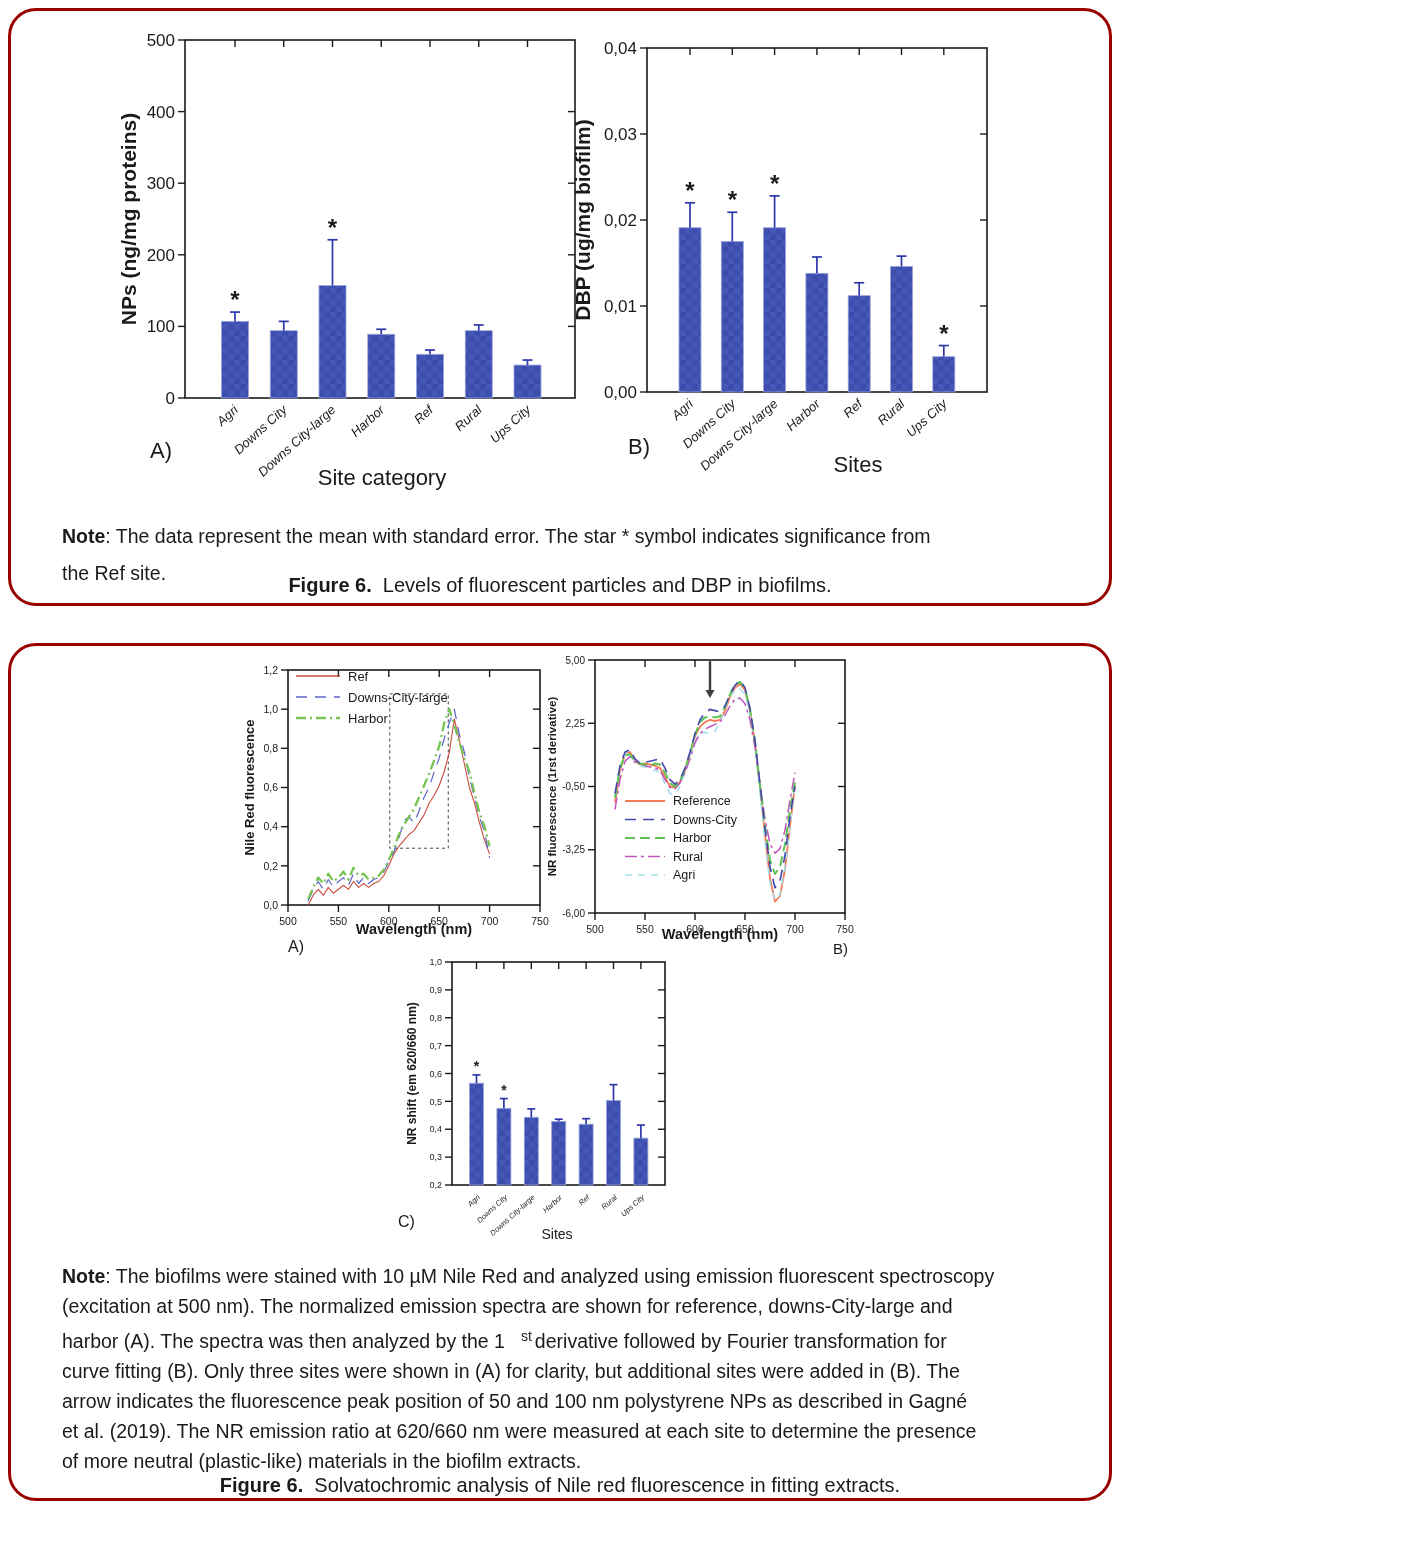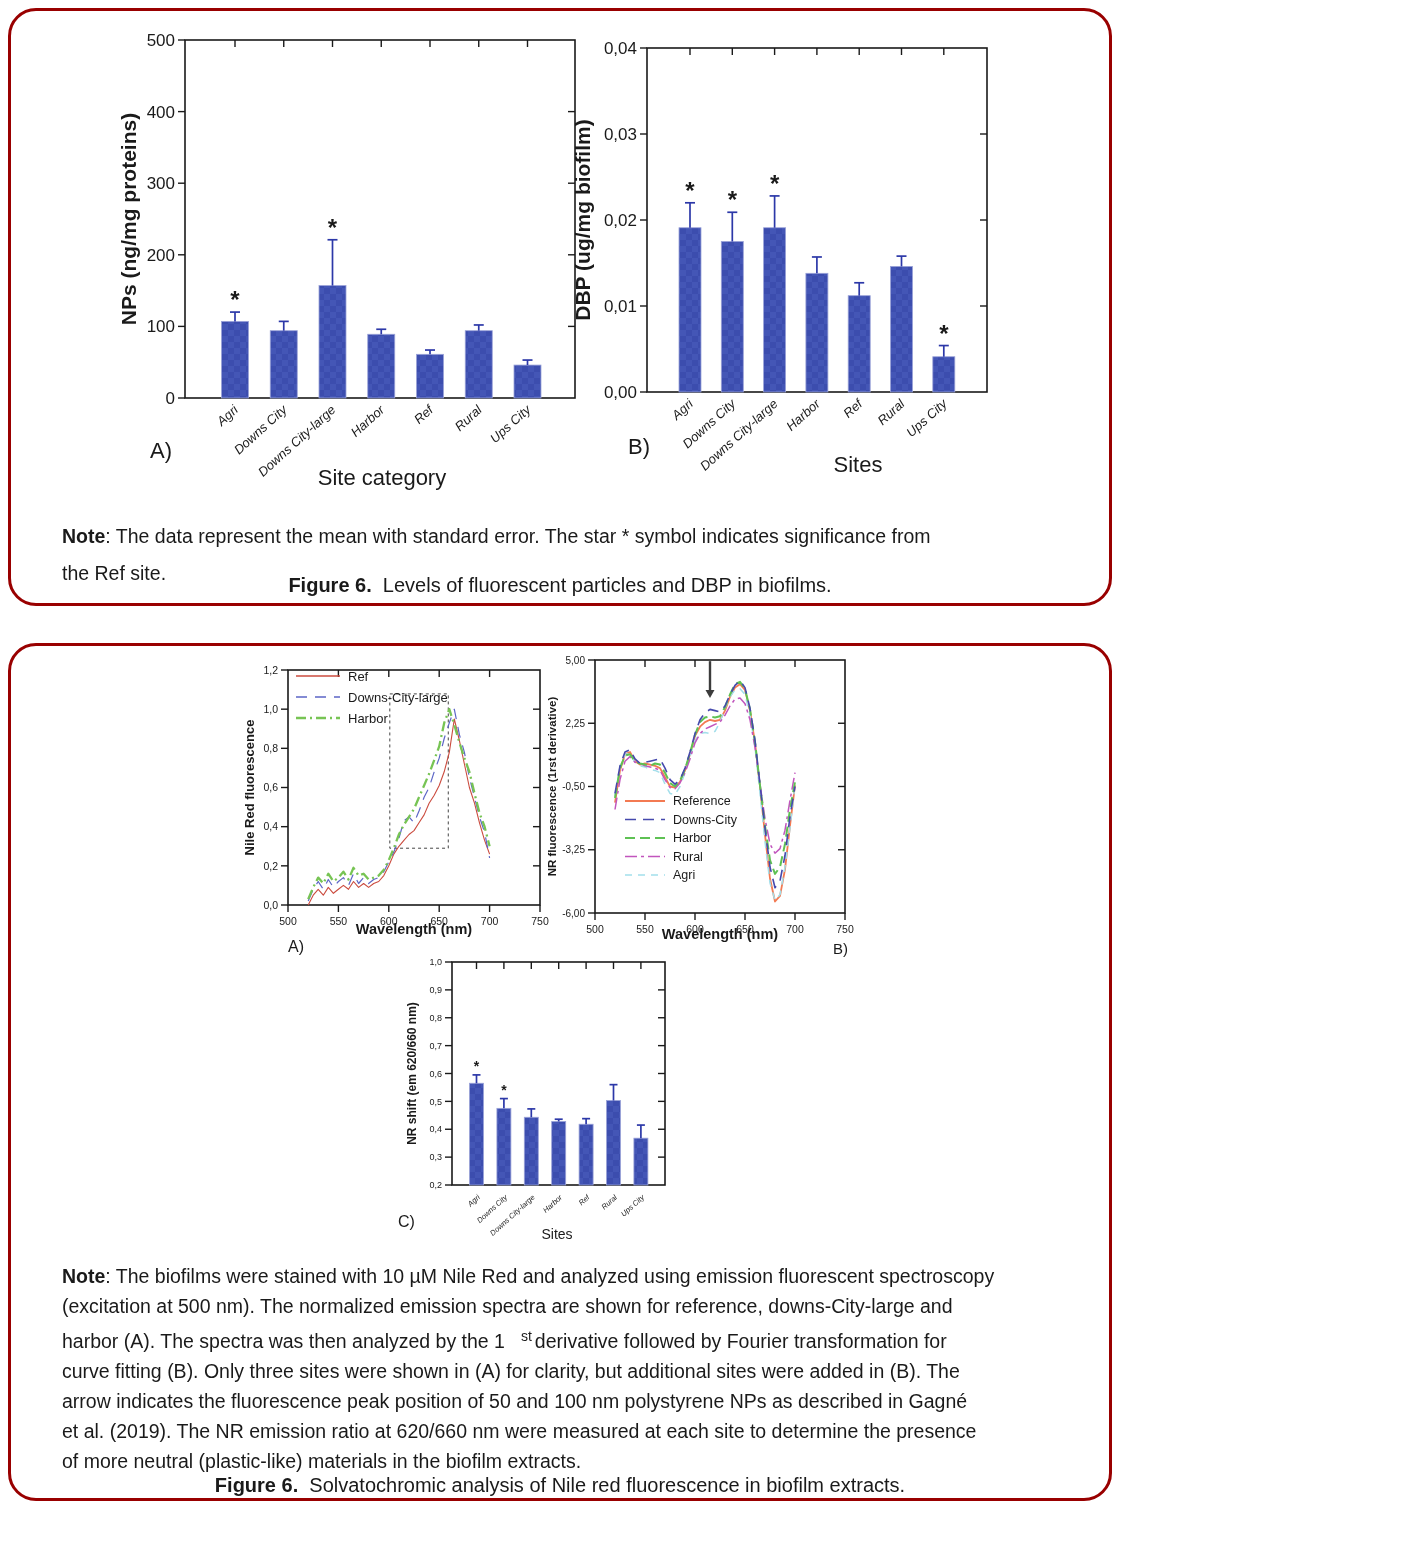--- a/index.html
+++ b/index.html
@@ -339,14 +339,14 @@
 <div id="note2" class="note">
   <span class="lbl">Note</span><span class="txt">: The biofilms were stained with 10 µM Nile Red and analyzed using emission fluorescent spectroscopy
 (excitation at 500 nm). The normalized emission spectra are shown for reference, downs-City-large and
 harbor (A). The spectra was then analyzed by the 1</span><span class="sup">st</span><span class="txt">derivative followed by Fourier transformation for
 curve fitting (B). Only three sites were shown in (A) for clarity, but additional sites were added in (B). The
 arrow indicates the fluorescence peak position of 50 and 100 nm polystyrene NPs as described in Gagné
 et al. (2019). The NR emission ratio at 620/660 nm were measured at each site to determine the presence
 of more neutral (plastic-like) materials in the biofilm extracts.</span>
 </div>
 <div id="caption2" class="caption">
-  <span class="b">Figure 6.</span><span class="t">  Solvatochromic analysis of Nile red fluorescence in biofilm extracts.</span>
+  <span class="b">Figure 6.</span><span class="t">  Solvatochromic analysis of Nile red fluorescence in fitting extracts.</span>
 </div>
 
 </body></html>

